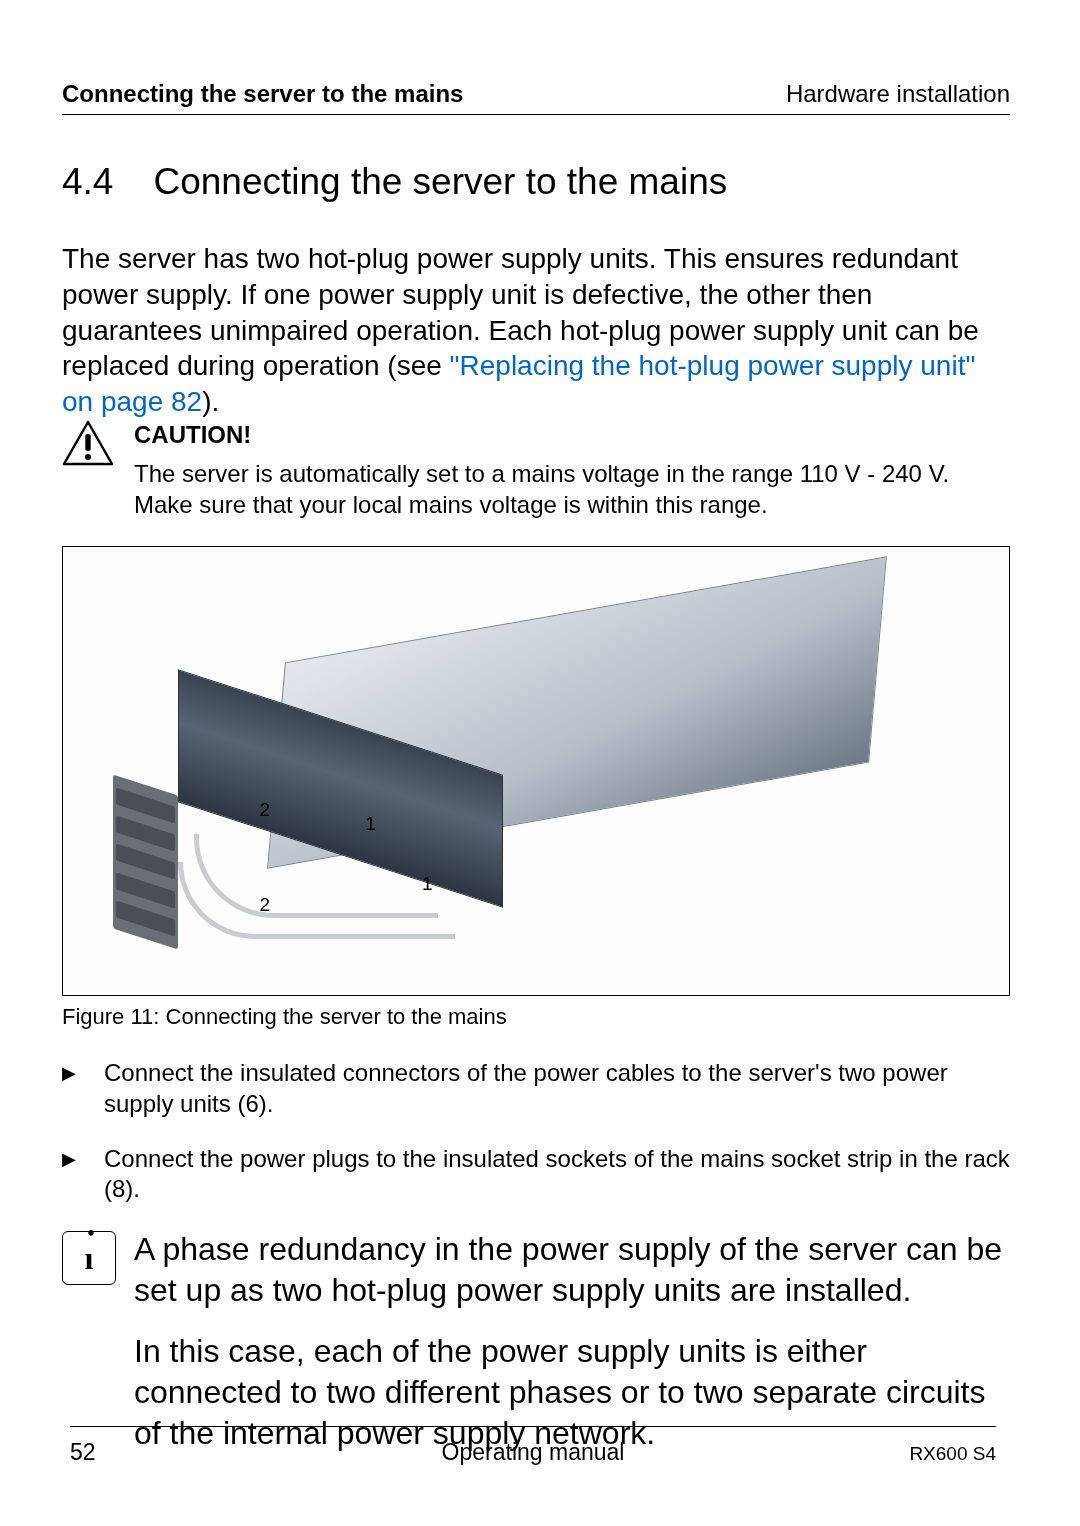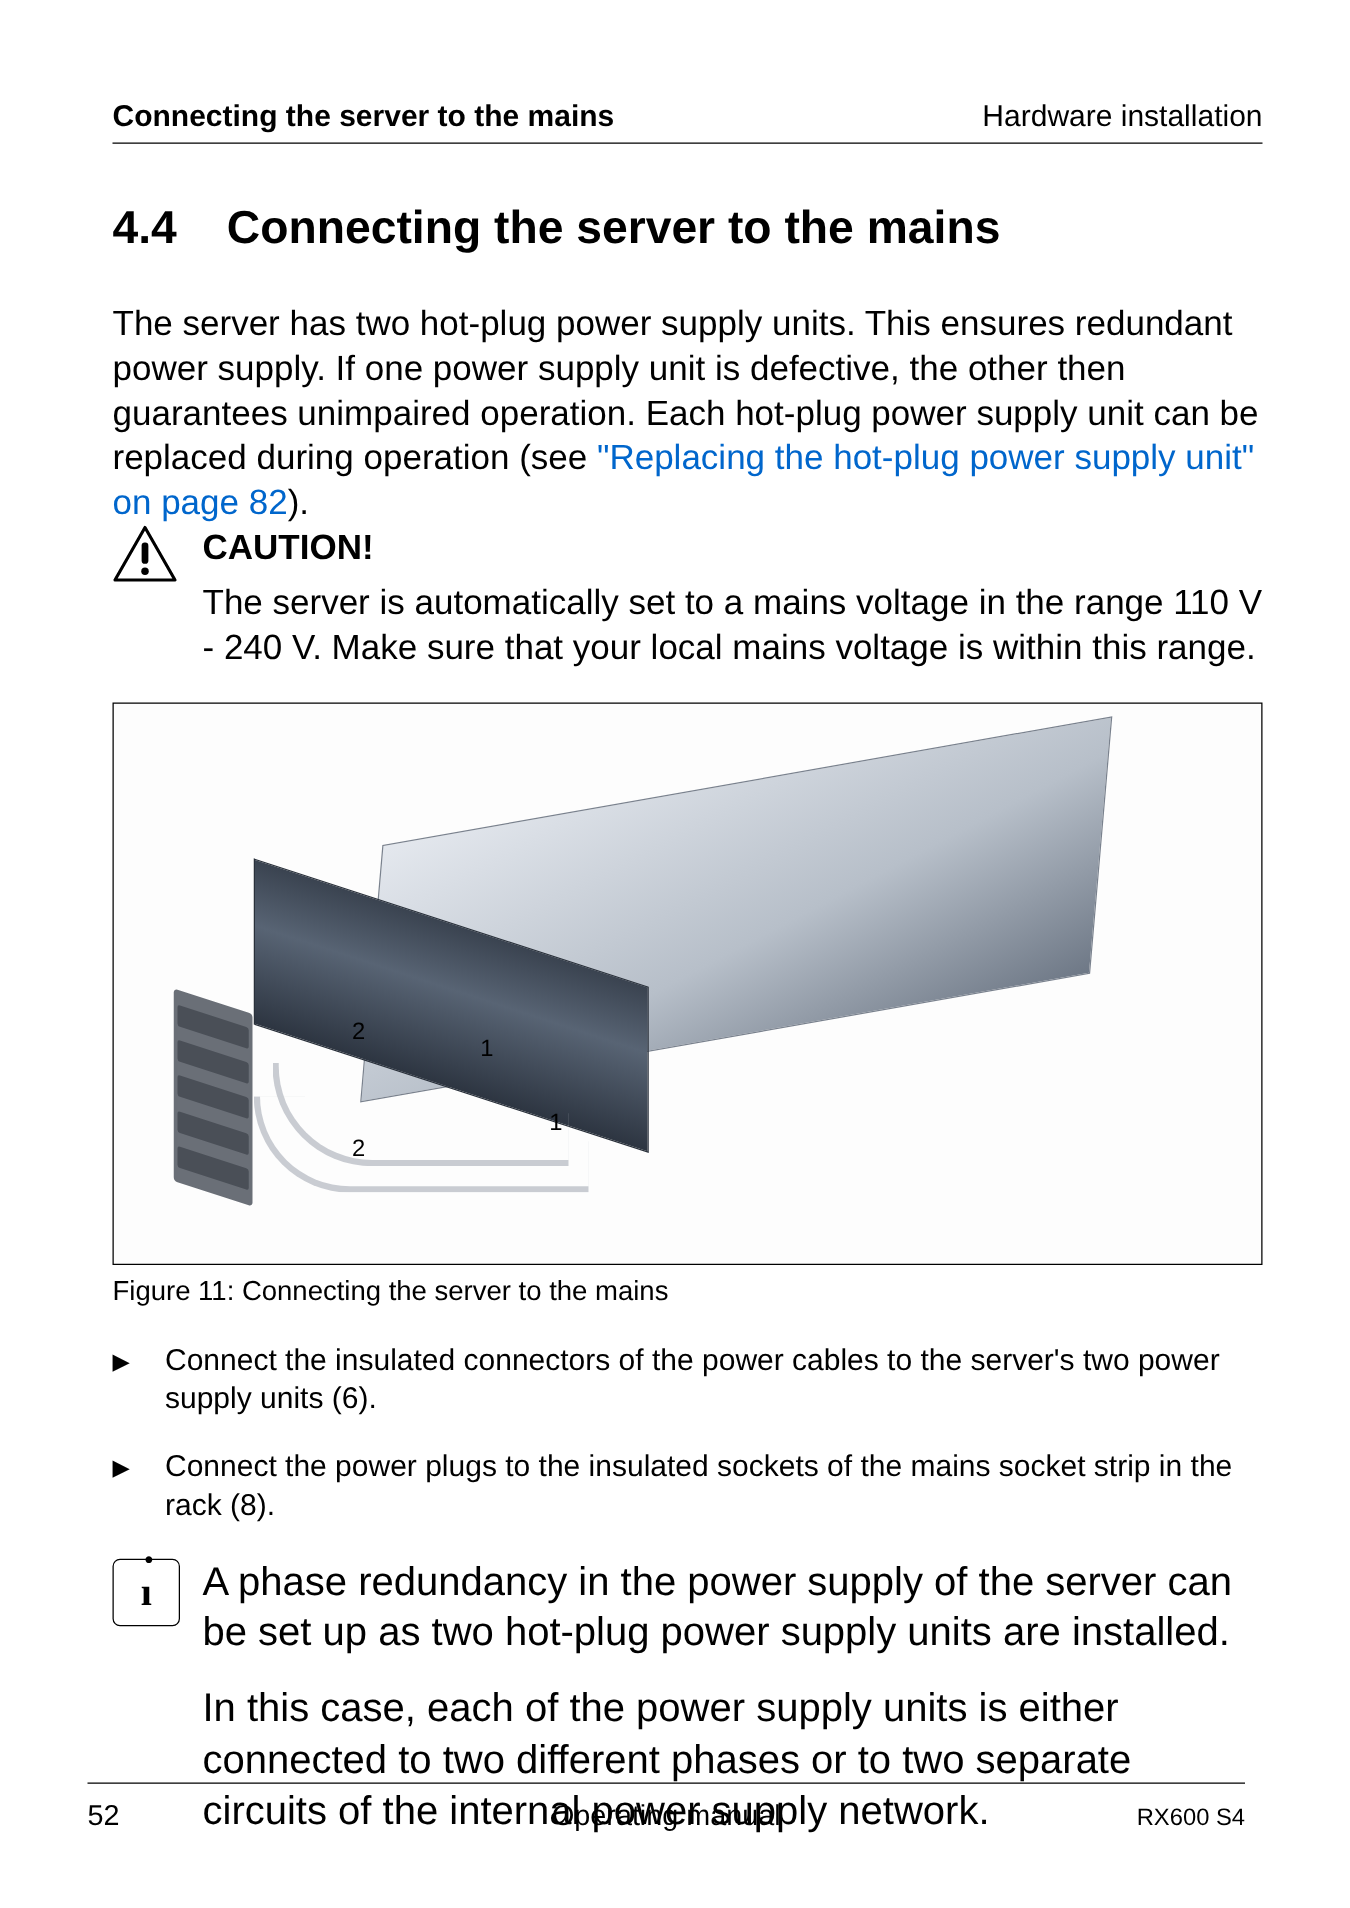--- a/index.html
+++ b/index.html
@@ -1,27 +1,27 @@
 <!DOCTYPE html>
 <html><head>
 <meta charset="utf-8">
 <style>
   * { box-sizing: border-box; margin: 0; padding: 0; }
   html, body { width: 1080px; height: 1526px; background: #fff; font-family: Arial, Helvetica, sans-serif; color: #000; }
-  .page { width: 1080px; height: 1526px; padding: 80px 70px 60px 90px; position: relative; }
+  .page { width: 1080px; height: 1526px; padding: 80px 70px 60px 62px; position: relative; }
   .hdr-row { display: flex; justify-content: space-between; align-items: baseline; font-size: 24px; padding-bottom: 6px; border-bottom: 1.5px solid #000; margin-bottom: 46px; }
   .hdr-left { font-weight: 700; }
   .hdr-right { font-weight: 400; }
-  h1 { font-size: 37px; font-weight: 700; margin-bottom: 38px; }
+  h1 { font-size: 37px; font-weight: 400; margin-bottom: 38px; }
   h1 .secno { display: inline-block; margin-right: 40px; }
   .para { font-size: 28px; line-height: 1.28; }
   .xref { color: #0066cc; }
   .caution-block { display: flex; gap: 18px; margin-bottom: 26px; }
   .icon-col { flex: 0 0 54px; }
-  .caution-text { flex: 1; font-size: 28px; line-height: 1.28; }
+  .caution-text { flex: 1; font-size: 24px; line-height: 1.28; }
   .caution-title { font-weight: 700; margin-bottom: 8px; }
   .figure-box { border: 1px solid #000; width: 100%; height: 450px; margin-bottom: 8px; display: flex; align-items: center; justify-content: center; background: #fdfdfd; position: relative; overflow: hidden; }
   .server-illus { width: 86%; height: 78%; position: relative; }
   .server-body { position:absolute; left:18%; top:4%; width:74%; height:58%; background: linear-gradient(160deg,#e4e8ee 0%, #b7bfc9 58%, #6e7886 100%); transform: skewY(-10deg) skewX(-5deg); border:1px solid #7a828e; }
   .server-front { position:absolute; left:6%; top:36%; width:40%; height:38%; background: linear-gradient(180deg,#3a4350 0%,#586474 40%,#2d3541 100%); transform: skewY(18deg); border:1px solid #2a313b; }
   .psu-strip { position:absolute; left:-2%; top:54%; width:8%; height:44%; background:#6a6f77; transform: skewY(18deg); border-radius:3px; display:flex; flex-direction:column; justify-content:space-around; padding:6px 3px; }
   .psu-strip div { height:12%; background:#4a4f57; border-radius:2px; }
   .cable1 { position:absolute; left:8%; top:68%; width:30%; height:24%; border:5px solid #c9ccd2; border-top:none; border-right:none; border-radius: 0 0 0 80px; }
   .cable2 { position:absolute; left:6%; top:76%; width:34%; height:22%; border:5px solid #c9ccd2; border-top:none; border-right:none; border-radius: 0 0 0 90px; }
   .callout { position:absolute; font-size:19px; color:#000; font-family: Arial; }

